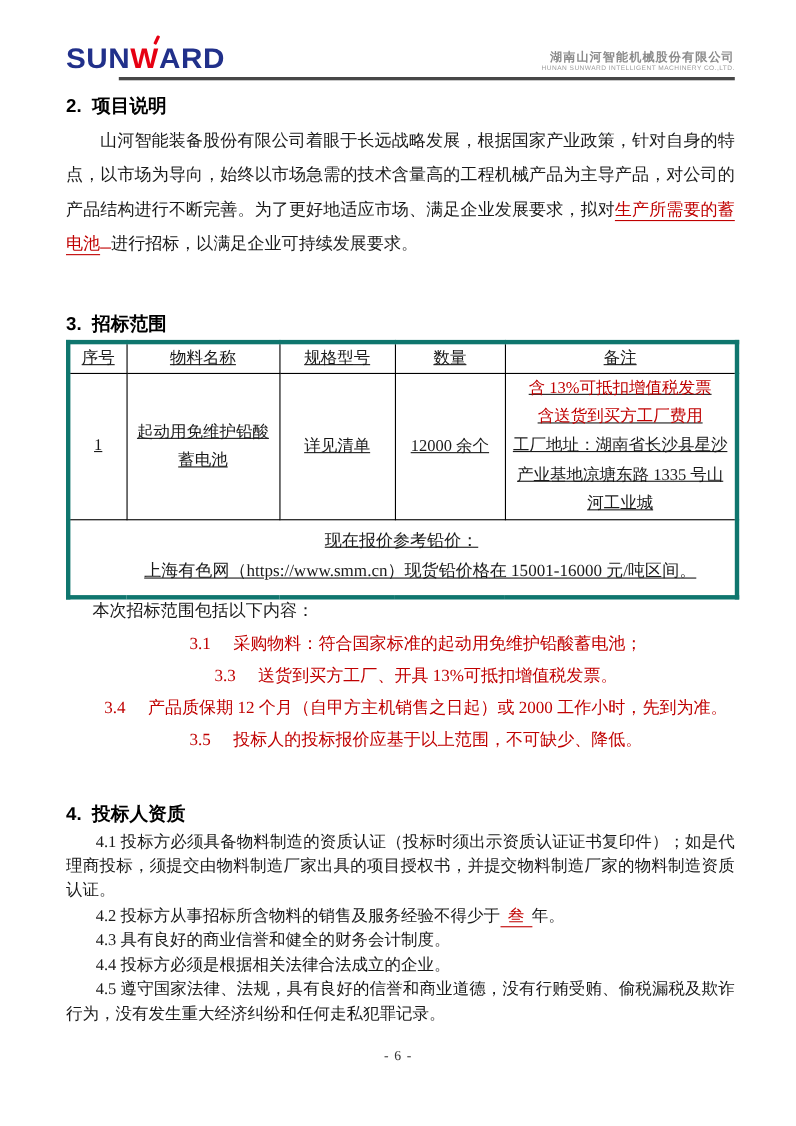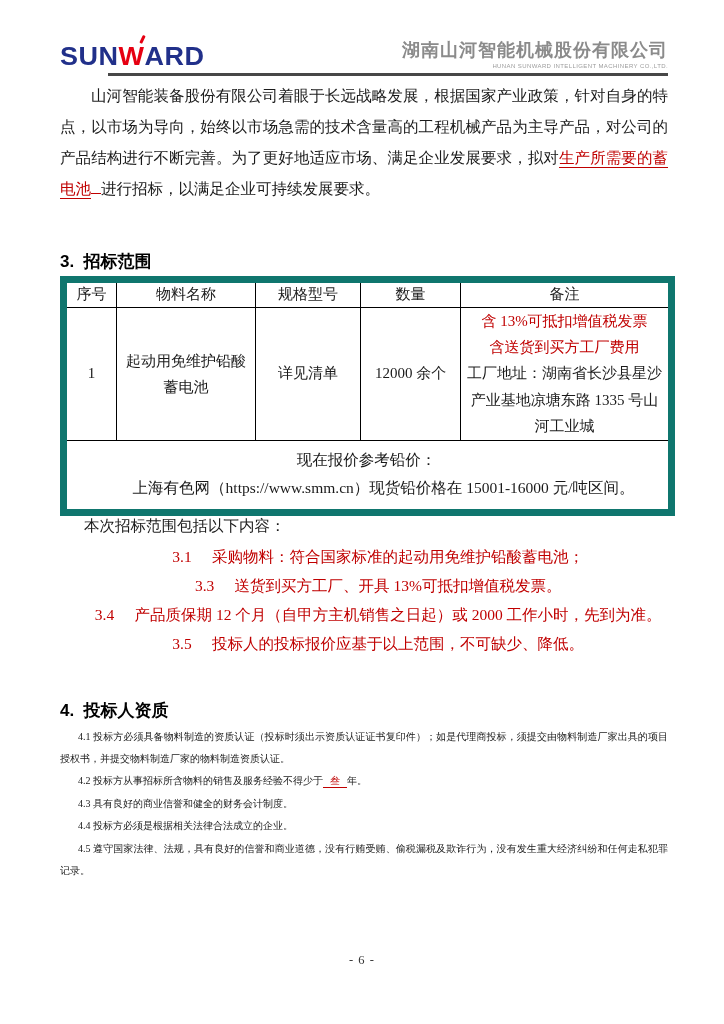--- a/index.html
+++ b/index.html
@@ -13,62 +13,62 @@
 
   
   .hdr { display:flex; justify-content:space-between; align-items:flex-end; }
   .logo { font-family:"Liberation Sans","DejaVu Sans",sans-serif; font-weight:bold;
           font-size:27px; letter-spacing:0.5px; color:#21308a; line-height:1; transform:scaleY(0.95); }
   .logo .w { color:#e60012; position:relative; }
   .logo .w .accent { position:absolute; top:-7px; right:1px; width:3px; height:9px;
           background:#e60012; transform:rotate(24deg); border-radius:1px; }
   .co { text-align:right; padding-bottom:1px; }
   .co-cn { font-family:"Liberation Sans","DejaVu Sans",sans-serif; font-weight:bold;
-           font-size:18px; color:#8b8b8b; letter-spacing:1px; line-height:1.2; }
+           font-size:11px; color:#8b8b8b; letter-spacing:1px; line-height:1.2; }
   .co-en { font-family:"Liberation Sans","DejaVu Sans",sans-serif; font-size:6px;
            color:#9c9c9c; letter-spacing:0.4px; margin-top:1px; }
   .hdr-rule { margin-left:48px; height:3px; background:#474747; margin-top:3px; }
 
   
   .h-sec { font-family:"Liberation Sans","DejaVu Sans",sans-serif; font-weight:bold;
            font-size:17px; color:#000; white-space:pre; line-height:24px; }
   #h2 { margin-top:12px; }
   #h3 { margin-top:46px; }
   #h4 { margin-top:44px; }
 
   .para { font-size:15.5px; line-height:31px; text-align:justify; text-indent:2em; margin-top:4px; }
   .u-red { color:#c00000; border-bottom:1.5px solid #c00000; padding-bottom:1px; }
   .u-tail { display:inline-block; width:10px; border-bottom:1.5px solid #c00000; height:1em; vertical-align:baseline; }
 
   
   table.scope { border-collapse:collapse; width:608px; margin-top:2px;
                 font-size:15px; table-layout:fixed; }
   table.scope th, table.scope td { border:1px solid #000; text-align:center; vertical-align:middle; }
-  table.scope { border:7px solid #0f766e; }
+  table.scope { border:4px solid #0f766e;text-decoration:underline; }
   table.scope th { font-weight:normal; height:28px; }
   col.c-no   { width:53px; }
   col.c-mat  { width:139px; }
   col.c-spec { width:105px; }
   col.c-qty  { width:100px; }
   col.c-rem  { width:211px; }
   td.cell-tall { height:132px; }
   .mat-cell { line-height:26px; padding:0 4px; }
   .rem-cell { line-height:26.4px; padding:0 5px; }
   .rem-red { color:#c00000; }
   td.note-cell { text-align:left; padding:5px 8px 7px 6px; line-height:28px; font-size:15.5px; }
   .note-l2 { text-indent:2.2em; }
 
   
   .intro { font-size:15.5px; padding-left:24px; }
   .rlist { margin-top:9px;text-align:center; }
   .rlist .item { color:#c00000; font-size:15.5px; line-height:22px; padding-left:24px; margin-bottom:7px; }
   .rlist .num { display:inline-block; min-width:28px; margin-right:16px; }
 
   
-  .p4 { font-size:10px; line-height:22.4px; text-align:justify; text-indent:1.8em; }
+  .p4 { font-size:15px; line-height:22.4px; text-align:justify; text-indent:1.8em; }
   .p4.first { margin-top:3px; }
   .u-char { color:#c00000; border-bottom:1.5px solid #c00000; padding:0 7px 1px 7px; }
 
   
   .footer { position:absolute; left:0; right:0; top:953px; text-align:center;
             font-size:12.5px; color:#333; letter-spacing:1px; }
 </style>
 </head>
 <body>
 
@@ -78,20 +78,21 @@
     <div class="logo">
       <span>SUN</span><span class="w"><span>W</span><span class="accent"></span></span><span>ARD</span>
     </div>
     <div class="co">
       <div class="co-cn">湖南山河智能机械股份有限公司</div>
       <div class="co-en">HUNAN SUNWARD INTELLIGENT MACHINERY CO.,LTD.</div>
     </div>
   </div>
   <div class="hdr-rule"></div>
 
+  <div id="h2" class="h-sec">2.  项目说明</div>
   <p class="para"><span>山河智能装备股份有限公司着眼于长远战略发展，根据国家产业政策，针对自身的特点，以市场为导向，始终以市场急需的技术含量高的工程机械产品为主导产品，对公司的产品结构进行不断完善。为了更好地适应市场、满足企业发展要求，拟对</span><span class="u-red">生产所需要的蓄电池</span><span class="u-tail"></span><span>进行招标，以满足企业可持续发展要求。</span></p>
 
   <div id="h3" class="h-sec">3.  招标范围</div>
 
   <table class="scope">
     <colgroup>
       <col class="c-no">
         <col class="c-mat">
         <col class="c-spec">
         <col class="c-qty">

